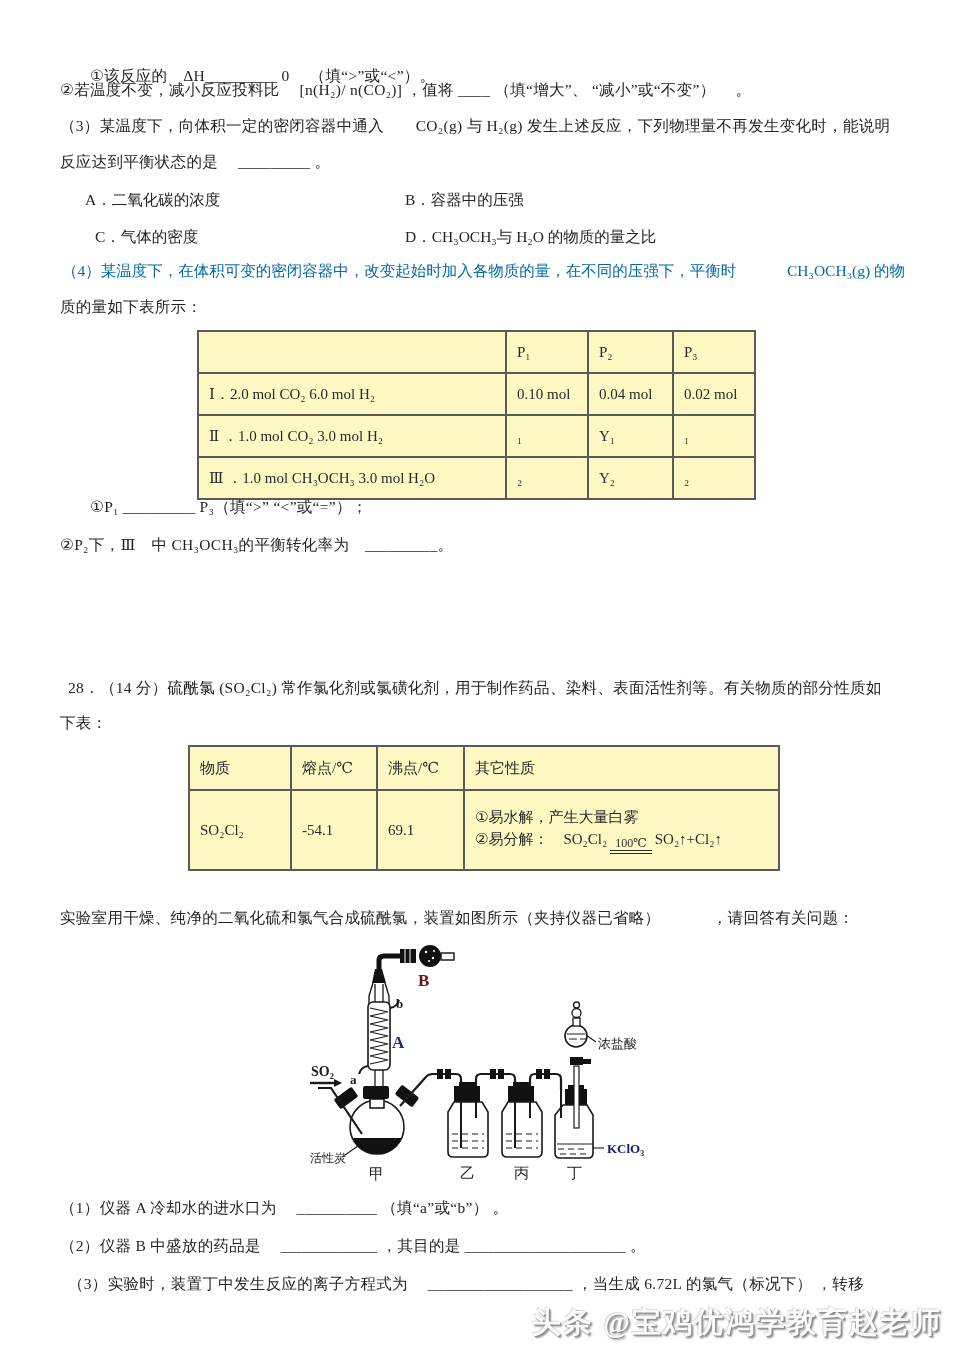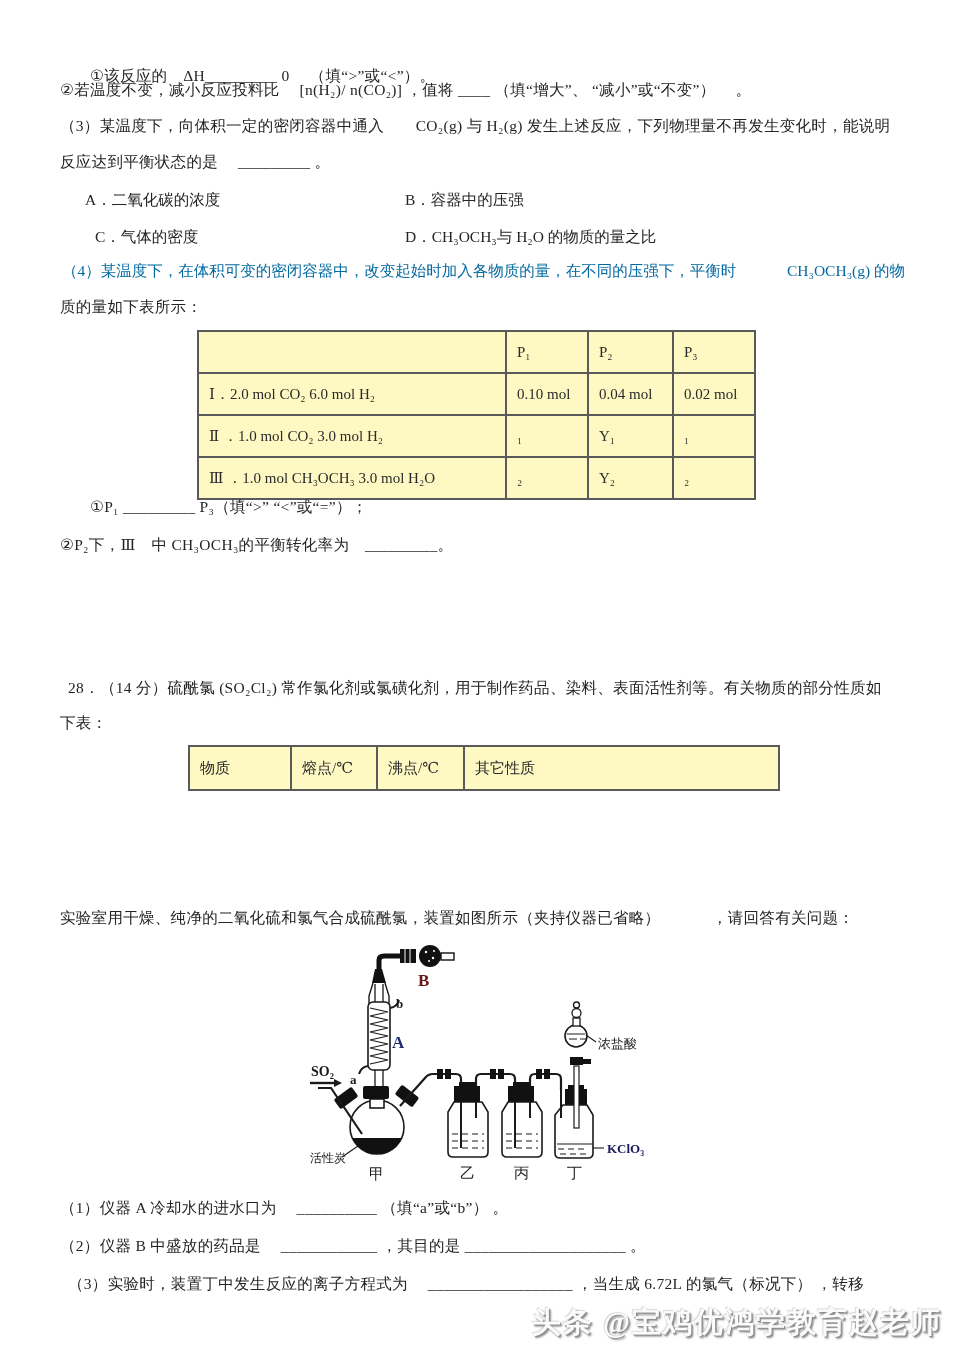--- a/index.html
+++ b/index.html
@@ -95,20 +95,31 @@
       <col style="width:87px">
       <col style="width:315px">
     </colgroup>
   <tbody>
       <tr>
     <th>物质</th>
     <th>熔点/℃</th>
     <th>沸点/℃</th>
     <th>其它性质</th>
   </tr>
+  <tr class="r1">
+    <td>SO₂Cl₂</td>
+    <td>-54.1</td>
+    <td>69.1</td>
+    <td class="othercell">
+      <span class="other-line">①易水解，产生大量白雾</span>
+      <span class="other-line">
+        <span>②易分解：　SO₂Cl₂</span><span class="eqcond">100℃</span><span>SO₂↑+Cl₂↑</span>
+      </span>
+    </td>
+  </tr>
 </tbody>
   </table>
 
 <div class="line" style="left:60px;top:908px;">实验室用干燥、纯净的二氧化硫和氯气合成硫酰氯，装置如图所示（夹持仪器已省略）　　　 ，请回答有关问题：</div>
 
 <svg style="position:absolute;left:280px;top:938px;" width="420" height="245" viewBox="0 0 420 245">
   <g stroke="#1a1a1a" fill="none" stroke-width="1.6">
 
     <path d="M99,36 V22 Q99,18 104,18 H120" stroke="#111" stroke-width="5"></path>
 

